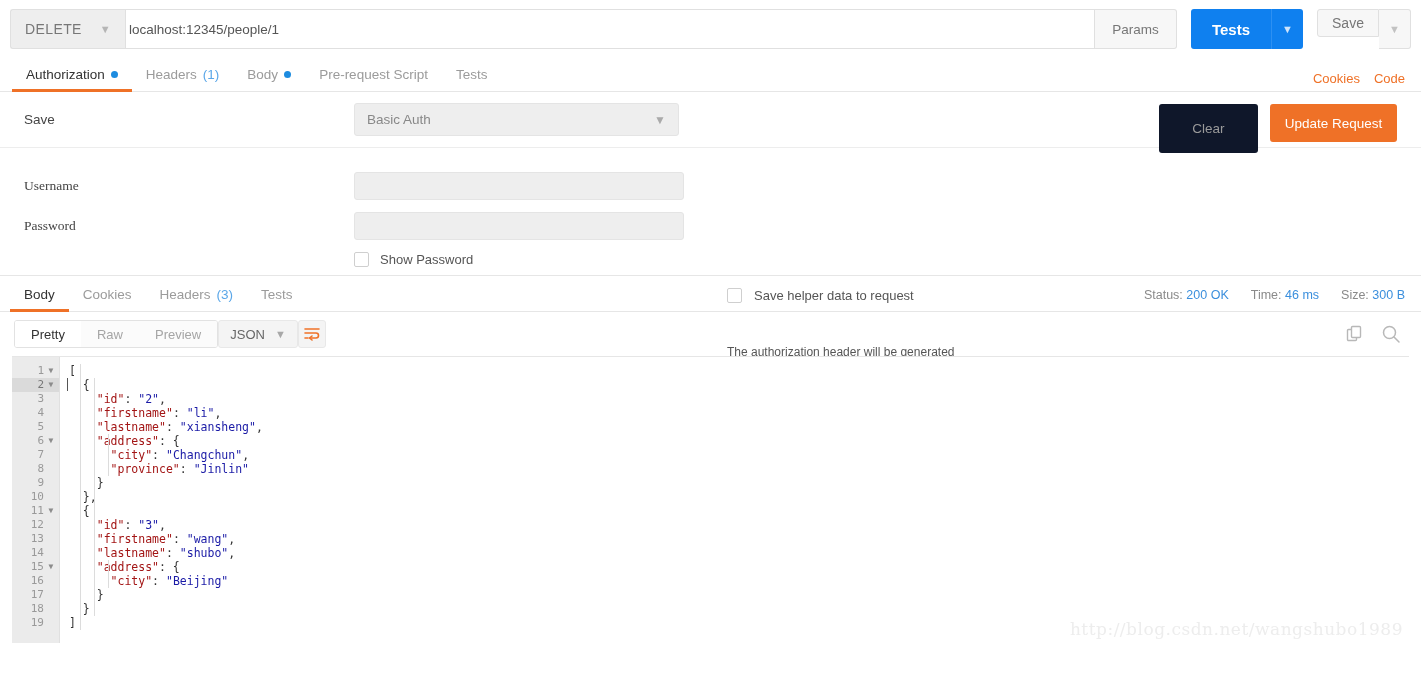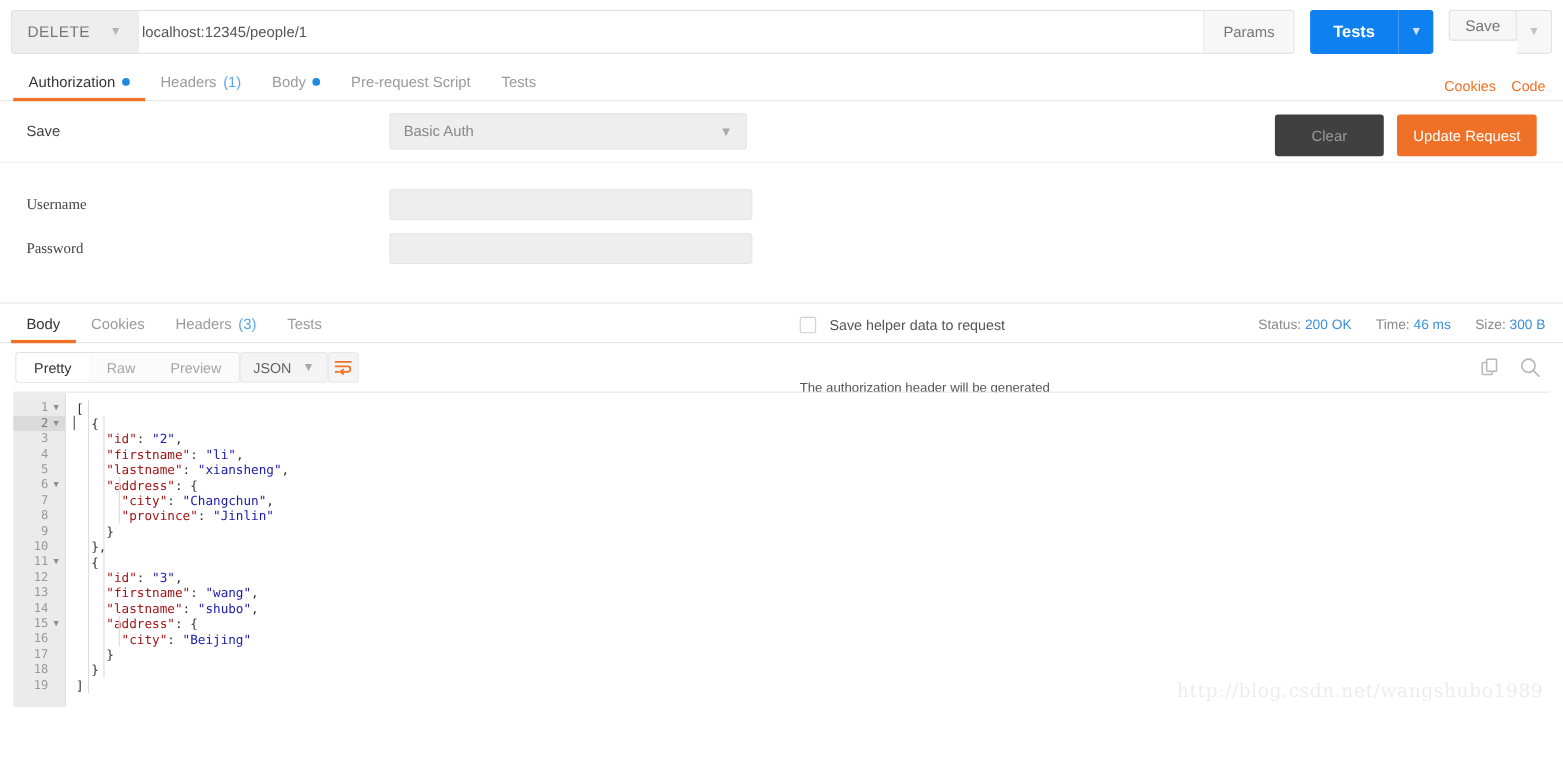--- a/index.html
+++ b/index.html
@@ -133,23 +133,23 @@
     background: #eeeeee; border: 1px solid #e4e4e4; border-radius: 3px;
     font-size: 13.5px; color: #888;
     cursor: pointer;
   }
   .select-box .caret { color: #aaa; font-size: 12px; }
   .auth-actions {
     position: absolute; right: 24px; top: 12px;
     display: flex; gap: 12px;
   }
   .btn-clear {
-    width: 99px; height: 38px;
-    display: flex; align-items: center; justify-content: center;
-    background: #404040; border-radius: 3px;
+    width: 99px; height: 49px;
+    display: flex; align-items: center; justify-content: center;
+    background: #0f172a; border-radius: 3px;
     font-size: 13.5px; color: #9a9a9a;
     cursor: pointer;
   }
   .btn-update {
     width: 127px; height: 38px;
     display: flex; align-items: center; justify-content: center;
     background: #ef7127; border-radius: 3px;
     font-size: 13.5px; color: #fff;
     cursor: pointer;
   }
@@ -374,20 +374,24 @@
 </div>
 
 <div class="auth-body">
   <div class="cred-row">
     <div class="cred-label">Username</div>
     <input class="cred-input" type="text" value="" style="">
   </div>
   <div class="cred-row">
     <div class="cred-label">Password</div>
     <input class="cred-input" type="password" value="" style="">
+  </div>
+  <div class="show-pass-row">
+    <span class="checkbox"></span>
+    <span>Show Password</span>
   </div>
   <div class="auth-note">The authorization header will be generated and added as a custom header</div>
   <div class="save-helper-row">
     <span class="checkbox"></span>
     <span>Save helper data to request</span>
   </div>
 </div>
 
 <div class="resp-tabs">
   <div class="tab active">

